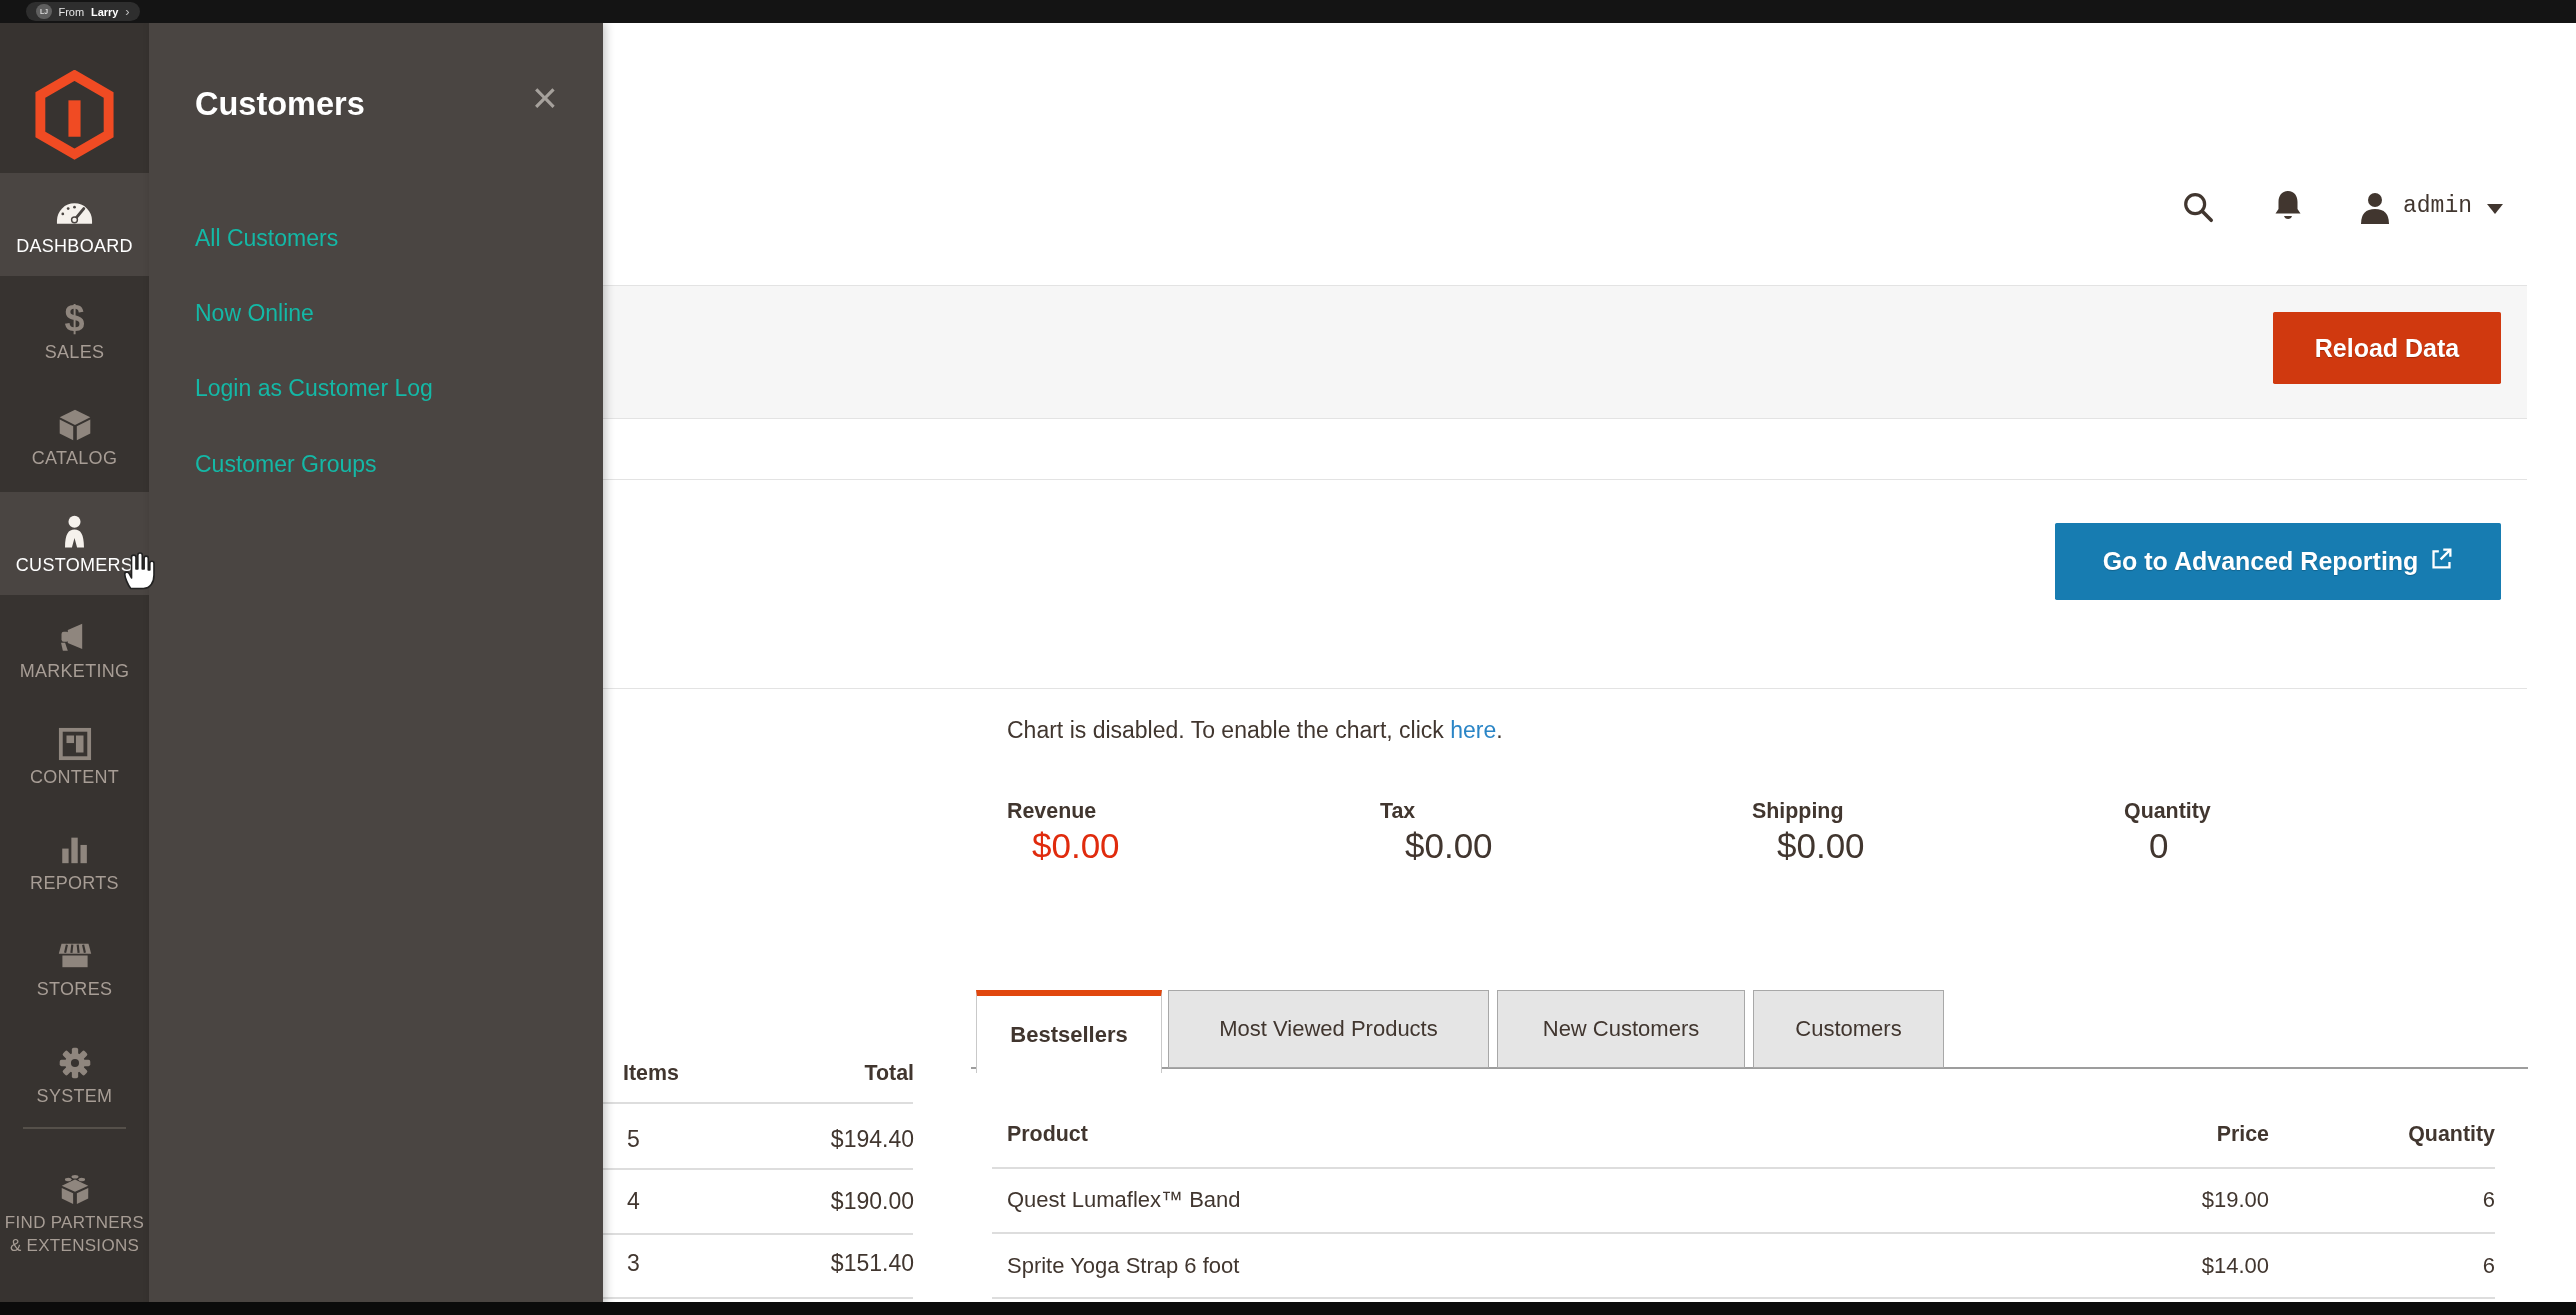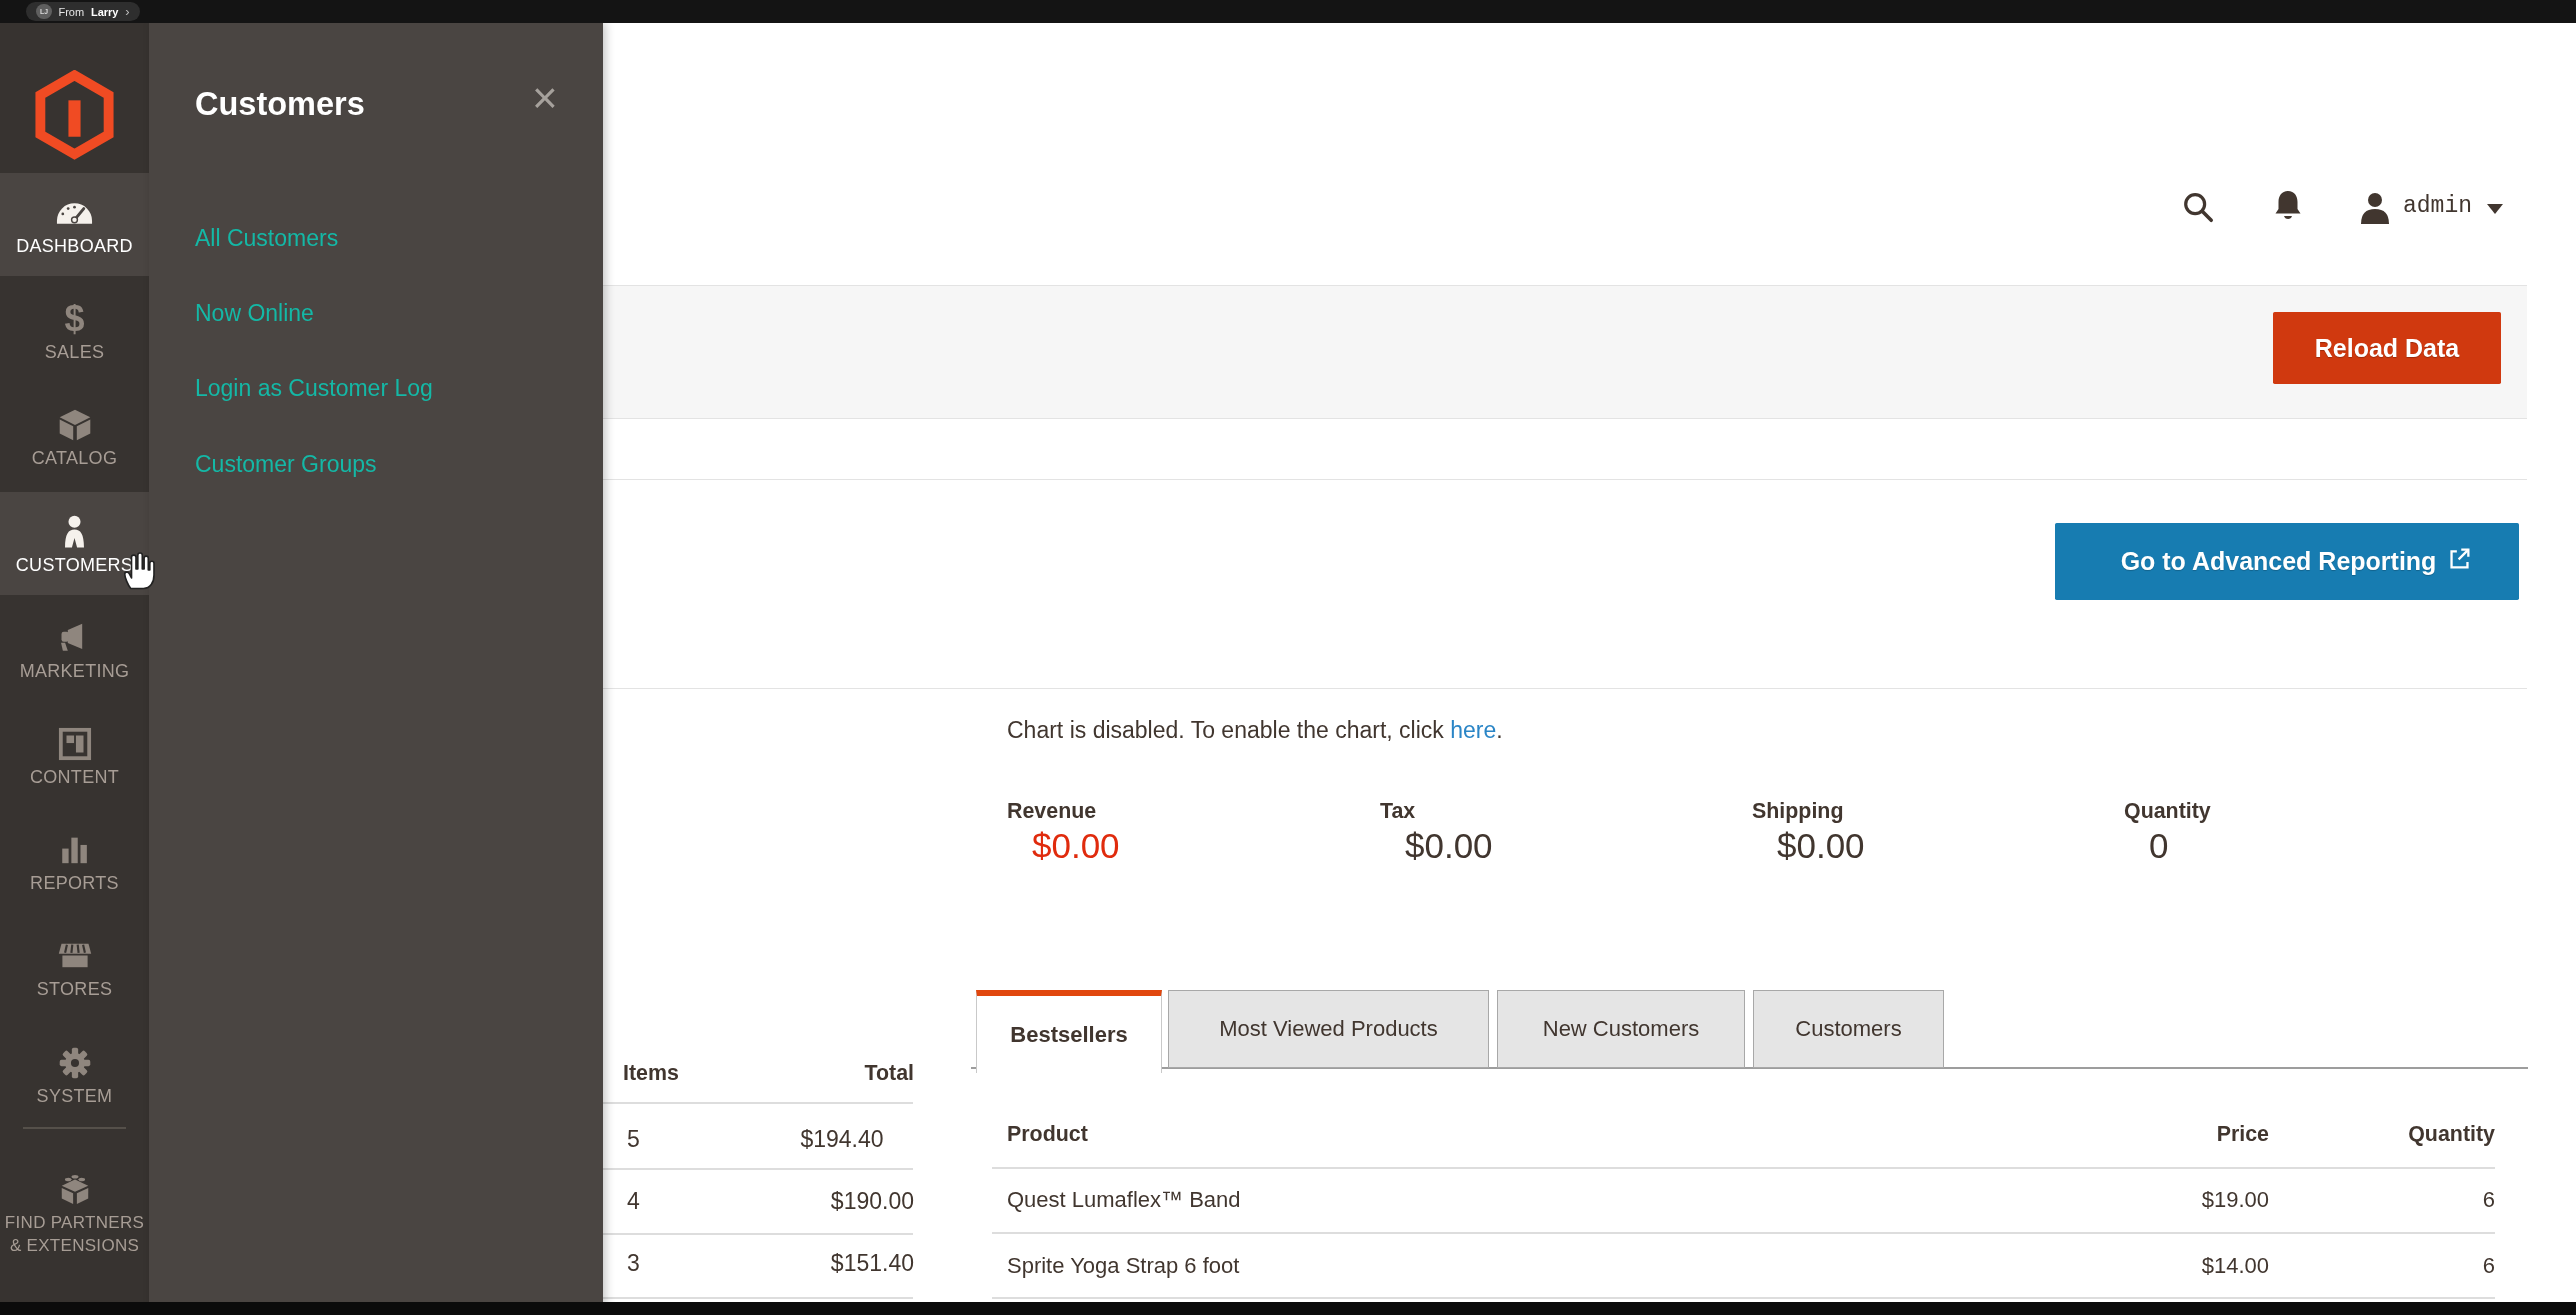--- a/index.html
+++ b/index.html
@@ -56,21 +56,21 @@
               display:flex;align-items:center;justify-content:center;border-radius:1.7px;
               text-shadow:0 0.9px 0.9px rgba(0,0,0,.25);cursor:pointer;}
 
   
   .adv-panel{position:absolute;left:149px;top:479px;width:2378px;height:210px;background:#fff;
              border-top:0.9px solid #e3e3e3;border-bottom:0.9px solid #e3e3e3;box-sizing:border-box;}
   .adv-desc{position:absolute;left:603px;top:576px;font-size:22px;color:#41362f;white-space:nowrap;}
   .btn-reporting{position:absolute;left:2055px;top:523px;width:446px;height:77px;
                  background:var(--reporting-button,#177cb1);color:#fff;font-size:25px;font-weight:700;
                  display:flex;align-items:center;justify-content:center;gap:12px;border-radius:1.7px;
-                 text-shadow:0 0.9px 0.9px rgba(0,0,0,.2);cursor:pointer;padding-left:18px;}
+                 text-shadow:0 0.9px 0.9px rgba(0,0,0,.2);cursor:pointer;}
 
   
   .chart-note{position:absolute;left:1007px;top:717px;font-size:23px;color:#41362f;}
   .chart-note a{color:var(--link-blue,#2a85c6);text-decoration:none;cursor:pointer;}
 
   
   .tot-label{position:absolute;top:799px;font-size:21.4px;font-weight:700;color:#41362f;}
   .tot-value{position:absolute;top:826px;font-size:35px;font-weight:400;color:#41362f;margin-left:25px;}
   .tot-value.rev{color:var(--revenue-orange,#e02b0d);}
 
@@ -145,21 +145,21 @@
   <div class="tot-value" style="left:1380px;">$0.00</div>
   <div class="tot-label" style="left:1752px;">Shipping</div>
   <div class="tot-value" style="left:1752px;">$0.00</div>
   <div class="tot-label" style="left:2124px;">Quantity</div>
   <div class="tot-value" style="left:2124px;">0</div>
 
   <div class="o-h" style="left:623px;top:1061px;">Items</div>
   <div class="o-h ralign" style="left:770px;top:1061px;width:144px;">Total</div>
   <div class="o-line" style="top:1102px;"></div>
   <div class="o-c" style="left:627px;top:1126px;">5</div>
-  <div class="o-c ralign" style="left:770px;top:1126px;width:144px;text-align:center;">$194.40</div>
+  <div class="o-c ralign" style="left:770px;top:1126px;width:144px;">$194.40</div>
   <div class="o-line" style="top:1168px;"></div>
   <div class="o-c" style="left:627px;top:1188px;">4</div>
   <div class="o-c ralign" style="left:770px;top:1188px;width:144px;">$190.00</div>
   <div class="o-line" style="top:1233px;"></div>
   <div class="o-c" style="left:627px;top:1250px;">3</div>
   <div class="o-c ralign" style="left:770px;top:1250px;width:144px;">$151.40</div>
   <div class="o-line" style="top:1297px;"></div>
 
   <div class="tab-underline"></div>
   <div class="tab active" style="left:976px;width:186px;">Bestsellers</div>

